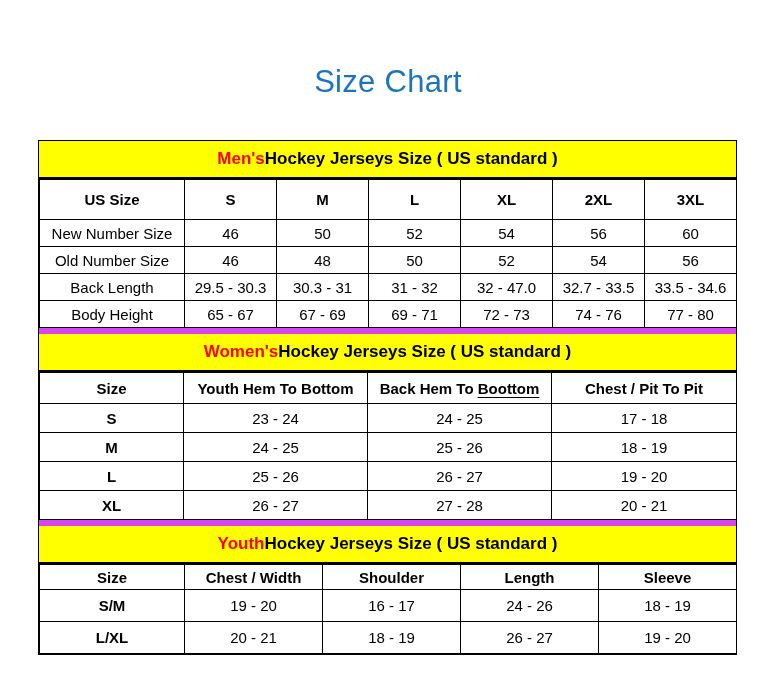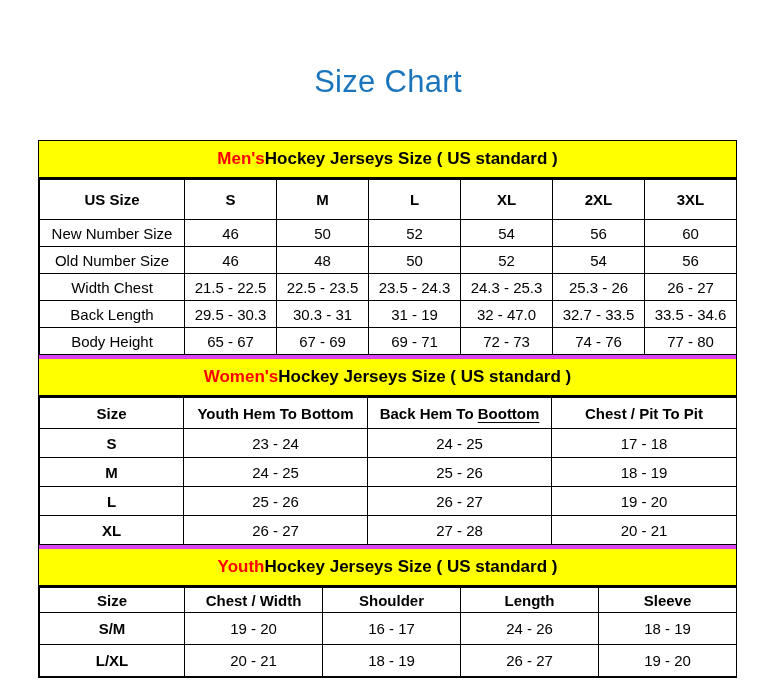--- a/index.html
+++ b/index.html
@@ -12,21 +12,21 @@
     font-size:31px;font-weight:normal;color:#1B75BC;letter-spacing:.3px;
   }
   .chart{
     position:absolute;left:38px;top:124px;width:697px;
     border:1px solid #000;background:#fff;margin-top:16px;
   }
   .band{
     background:#FFFF00;height:36px;display:flex;align-items:center;justify-content:center;
     font-weight:bold;font-size:17px;border-bottom:2px solid #000;white-space:pre;
   }
-  .band.mid{border-top:4px solid #d946ef;}
+  .band.mid{border-top:6px solid #d946ef;}
   .band .red{color:#FF0000;}
   table{
     border-collapse:collapse;table-layout:fixed;width:697px;
     font-size:15px;text-align:center;
   }
   td{border:1px solid #000;padding:0;overflow:hidden;white-space:nowrap;vertical-align:middle;}
   tr.hdr td{font-weight:bold;}
   td.bold{font-weight:bold;}
   #men-table tr.hdr{height:40px}
   #men-table tr.data{height:27px}
@@ -80,33 +80,24 @@
     <tr class="data">
       <td>Old Number Size</td>
       <td>46</td>
       <td>48</td>
       <td>50</td>
       <td>52</td>
       <td>54</td>
       <td>56</td>
     </tr>
     <tr class="data">
-      <td>Width Chest</td>
-      <td>21.5 - 22.5</td>
-      <td>22.5 - 23.5</td>
-      <td>23.5 - 24.3</td>
-      <td>24.3 - 25.3</td>
-      <td>25.3 - 26</td>
-      <td>26 - 27</td>
-    </tr>
-    <tr class="data">
       <td>Back Length</td>
       <td>29.5 - 30.3</td>
       <td>30.3 - 31</td>
-      <td>31 - 19</td>
+      <td>31 - 32</td>
       <td>32 - 47.0</td>
       <td>32.7 - 33.5</td>
       <td>33.5 - 34.6</td>
     </tr>
     <tr class="data">
       <td>Body Height</td>
       <td>65 - 67</td>
       <td>67 - 69</td>
       <td>69 - 71</td>
       <td>72 - 73</td>

